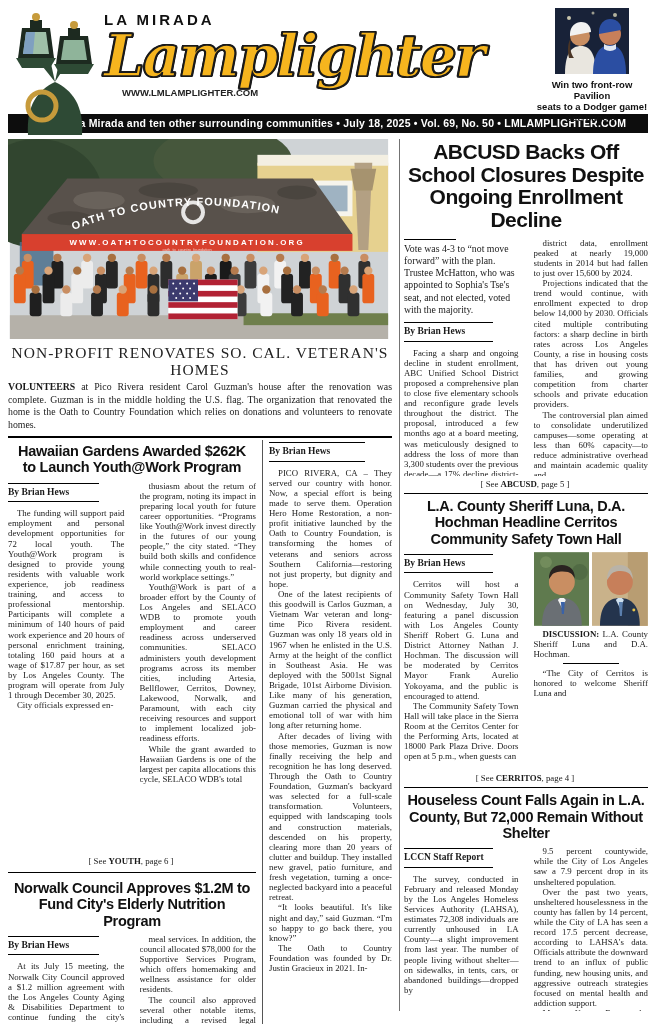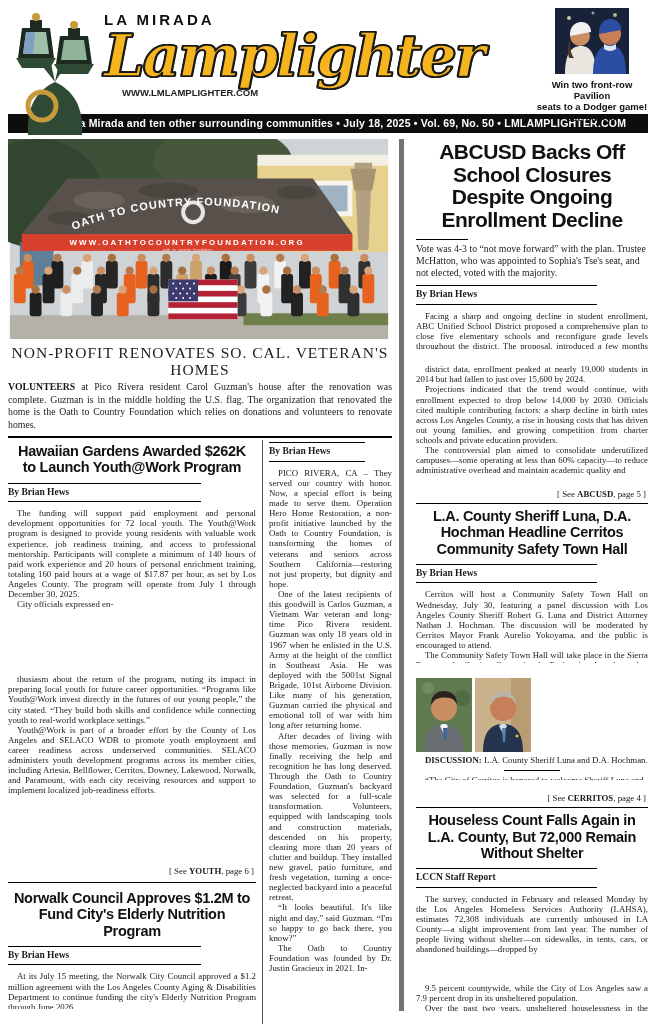--- a/index.html
+++ b/index.html
@@ -16,43 +16,43 @@
                     1px 1px #1a1a1a,-1px 1px #1a1a1a,1px -1px #1a1a1a,-1px -1px #1a1a1a;}
   .site{position:absolute;left:18px;bottom:-12px;font:700 9.5px "Liberation Sans",sans-serif;color:#222;}
   .promo{position:absolute;right:0;top:0;width:112px;text-align:center;}
   .promo-lines{font:700 9.5px/1.15 "Liberation Sans",sans-serif;color:#111;margin-top:2px;}
   
   .dateline{margin-top:6px;height:19px;background:#0d0d0d;color:#fff;text-align:center;
             font:700 10.5px/19px "Liberation Sans",sans-serif;letter-spacing:.2px;}
   
   .main{display:flex;margin-top:6px;height:872px;}
   .left{width:384px;flex:0 0 384px;}
-  .right{flex:1;border-left:5px solid #737373;margin-left:7px;padding-left:12px;overflow:hidden;}
+  .right{flex:1;border-left:1px solid #737373;margin-left:7px;padding-left:4px;overflow:hidden;}
   
   .lead-photo{display:block;}
   .photo-headline{font:400 15.5px/1.1 "Liberation Serif",serif;letter-spacing:1px;text-align:center;margin:5px 0 3px;color:#222;}
   .caption{font:400 9.8px/1.28 "Liberation Serif",serif;text-align:justify;margin:0;}
   .caption b{font-weight:700;}
   
   .left-bottom{display:flex;border-top:2px solid #000;margin-top:5px;padding-top:2px;height:595px;}
   .left-articles{width:248px;flex:0 0 248px;display:flex;flex-direction:column;}
   .oath-col{flex:1;border-left:1px solid #555;margin-left:6px;padding-left:6px;display:flex;flex-direction:column;}
   .oath-body{flex:1;overflow:hidden;}
   
   .art-h{font:700 14.5px/1.12 "Liberation Sans",sans-serif;letter-spacing:-.3px;text-align:center;margin:3px 2px 5px;color:#111;}
   .art-h.big{font-size:21px;line-height:1.08;letter-spacing:-.5px;margin:2px 0 6px;}
-  .row{display:flex;gap:15px;flex-direction:column;}
+  .row{display:flex;gap:15px;}
   .c{flex:1;overflow:hidden;min-width:0;}
   .bodytext p{margin:0;text-indent:9px;text-align:justify;font:400 8.8px/1.15 "Liberation Serif",serif;}
   .byline{width:78%;border-top:1.5px solid #000;border-bottom:1.5px solid #000;
           font:700 9.5px/1 "Liberation Serif",serif;padding:4px 0;margin:2px 0 6px;}
   .shortrule{width:52px;border-top:1.5px solid #000;margin:1px 0 3px;}
   .centerrule{width:56px;border-top:1.5px solid #000;margin:4px auto 4px;}
   .deck{font:400 9.8px/1.25 "Liberation Serif",serif;margin:0 0 6px;}
-  .jump{font:400 8.8px/1.2 "Liberation Serif",serif;text-align:right;margin-top:13px;padding-right:2px;}
+  .jump{font:400 8.8px/1.2 "Liberation Serif",serif;text-align:center;margin-top:3px;padding-right:2px;}
   .jump b{font-weight:700;}
   .ruled{border-top:1.5px solid #000;margin-top:6px;padding-top:4px;}
   .hairline-bottom{border-bottom:1.5px solid #000;padding-bottom:4px;}
   .photos2{display:flex;gap:3px;margin-bottom:3px;}
   .pcaption{font:400 8.8px/1.2 "Liberation Serif",serif;text-align:justify;margin:0;}
   .pcaption b{font-weight:700;}
   .fixed-h-hawaiian{height:372px;}
   .fixed-h-norwalk{height:146px;}
   .fixed-h-abcusd{height:238px;}
   .fixed-h-cerritos{height:218px;}
@@ -281,20 +281,21 @@
             <h3 class="art-h">Hawaiian Gardens Awarded $262K to Launch Youth@Work Program</h3>
             <div class="row bodytext fixed-h-hawaiian">
               <div class="c">
                 <div class="byline">By Brian Hews</div>
                 <p>The funding will support paid employment and personal development opportunities for 72 local youth. The Youth@Work program is designed to provide young residents with valuable work experience, job readiness training, and access to professional mentorship. Participants will complete a minimum of 140 hours of paid work experience and 20 hours of personal enrichment training, totaling 160 paid hours at a wage of $17.87 per hour, as set by Los Angeles County. The program will operate from July 1 through December 30, 2025.</p>
                 <p>City officials expressed en-</p>
               </div>
               <div class="c">
                 <p>thusiasm about the return of the program, noting its impact in preparing local youth for future career opportunities. “Programs like Youth@Work invest directly in the futures of our young people,” the city stated. “They build both skills and confidence while connecting youth to real-world workplace settings.”</p>
                 <p>Youth@Work is part of a broader effort by the County of Los Angeles and SELACO WDB to promote youth employment and career readiness across underserved communities. SELACO administers youth development programs across its member cities, including Artesia, Bellflower, Cerritos, Downey, Lakewood, Norwalk, and Paramount, with each city receiving resources and support to implement localized job-readiness efforts.</p>
+                <p>While the grant awarded to Hawaiian Gardens is one of the largest per capita allocations this cycle, SELACO WDB's total</p>
               </div>
             </div>
             <div class="jump"><span>[ See </span><b>YOUTH</b><span>, page 6 ]</span></div>
           </article>
 
           <article class="ruled">
             <h3 class="art-h">Norwalk Council Approves $1.2M to Fund City's Elderly Nutrition Program</h3>
             <div class="row bodytext fixed-h-norwalk">
               <div class="c">
                 <div class="byline">By Brian Hews</div>

